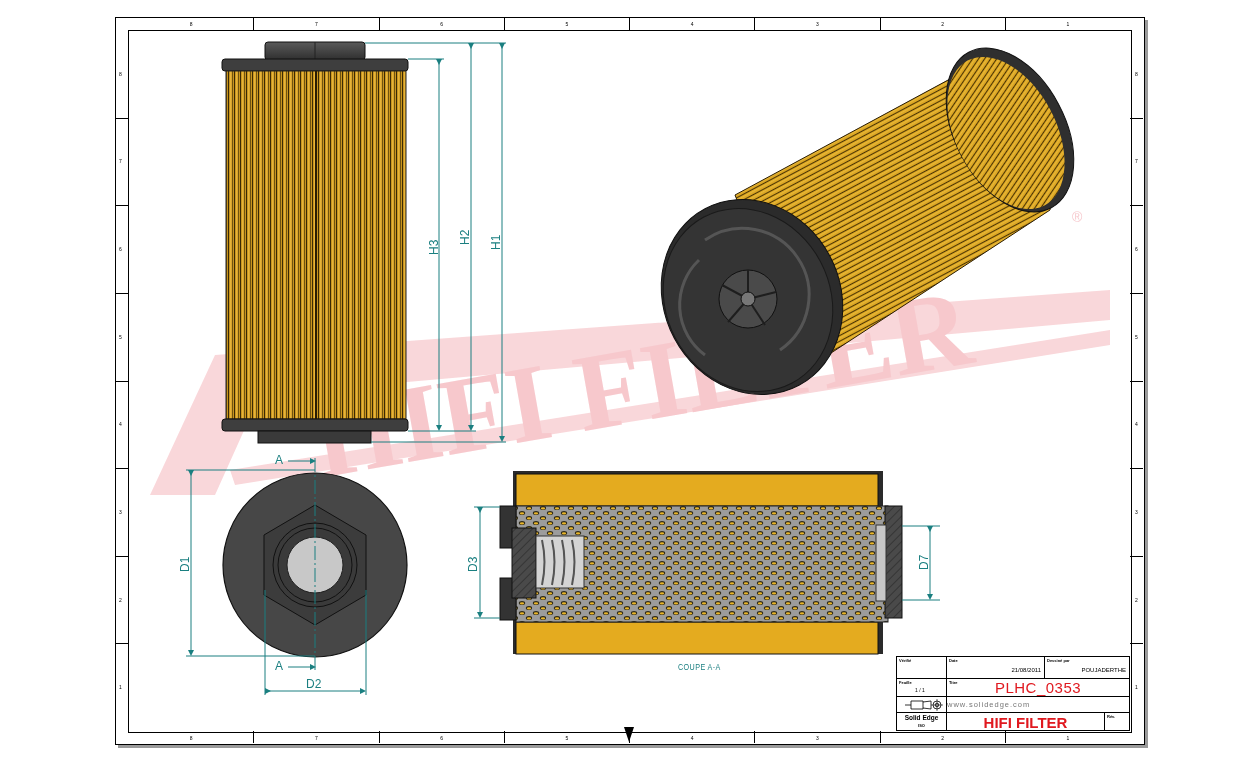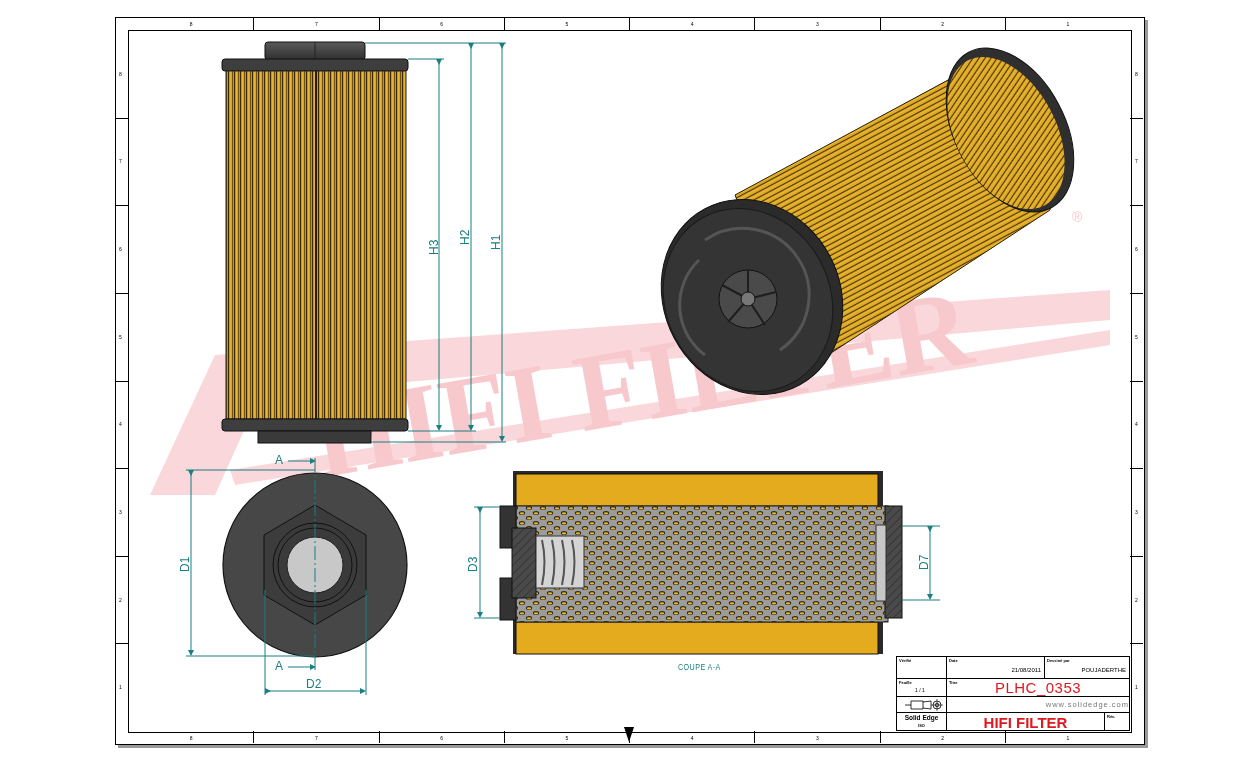--- a/index.html
+++ b/index.html
@@ -9,21 +9,21 @@
   .tick-label{position:absolute;font-size:5px;color:#000;font-family:"Liberation Sans",sans-serif;}
   .tick{position:absolute;background:#000;}
   svg{position:absolute;left:0;top:0;}
   .dimtxt{font-family:"Liberation Sans",sans-serif;fill:#1a7f80;font-size:12px;}
   .tb{position:absolute;left:896px;top:656px;width:234px;height:75px;border:1.5px solid #000;background:#fff;box-sizing:border-box;}
   .tb .cell{position:absolute;border-right:1px solid #000;border-bottom:1px solid #000;box-sizing:border-box;}
   .tb .lbl{position:absolute;left:2px;top:1px;font-size:4px;font-weight:bold;color:#000;}
   .tb .val{position:absolute;font-size:6px;color:#000;}
   .code{position:absolute;left:0;right:0;top:3px;text-align:center;color:#e0191f;font-size:15px;letter-spacing:0.5px;}
   .brand{position:absolute;left:0;right:0;top:1px;text-align:center;color:#e0191f;font-size:15px;font-weight:bold;}
-  .web{position:absolute;left:8px;right:0;top:3px;text-align:right;color:#777;font-size:7.5px;letter-spacing:1px;}
+  .web{position:absolute;left:0;right:0;top:3px;text-align:left;color:#777;font-size:7.5px;letter-spacing:1px;}
   .se{position:absolute;left:0;right:0;top:1px;text-align:center;font-size:6.5px;font-weight:bold;color:#000;}
   .se2{position:absolute;left:0;right:0;top:10px;text-align:center;font-size:4px;font-weight:bold;color:#000;}
   .coupe{position:absolute;left:678px;top:662px;font-size:9px;color:#1a7f80;letter-spacing:0.5px;transform:scaleX(0.8);transform-origin:left;}
 </style>
 </head>
 <body>
 
 <div class="sheet"></div>
 <div class="inner"></div>
 

